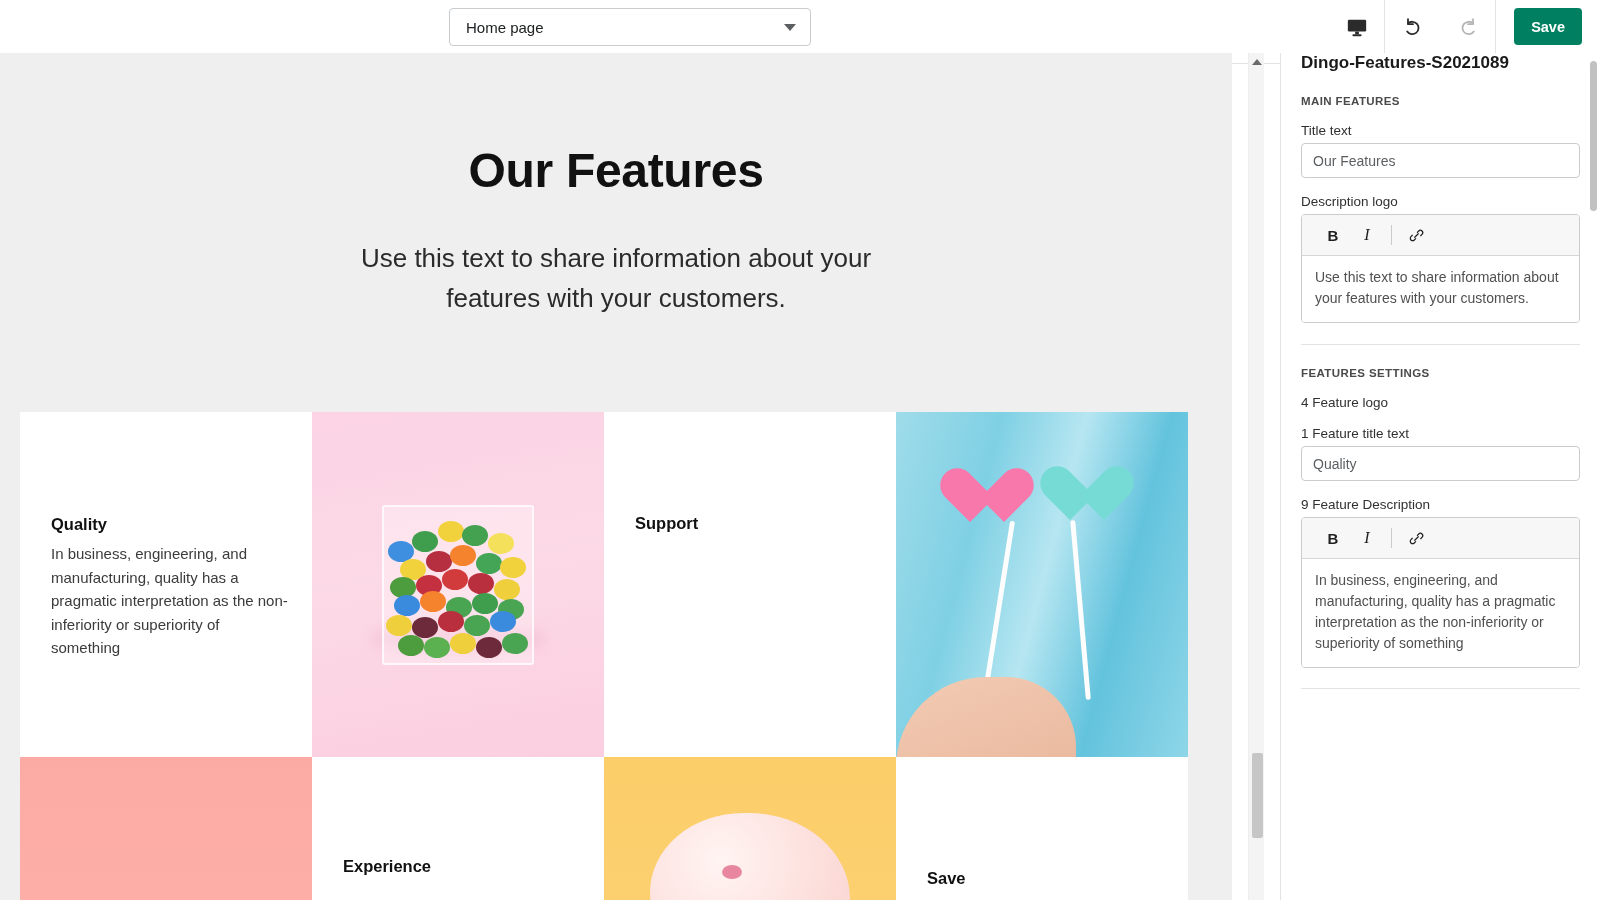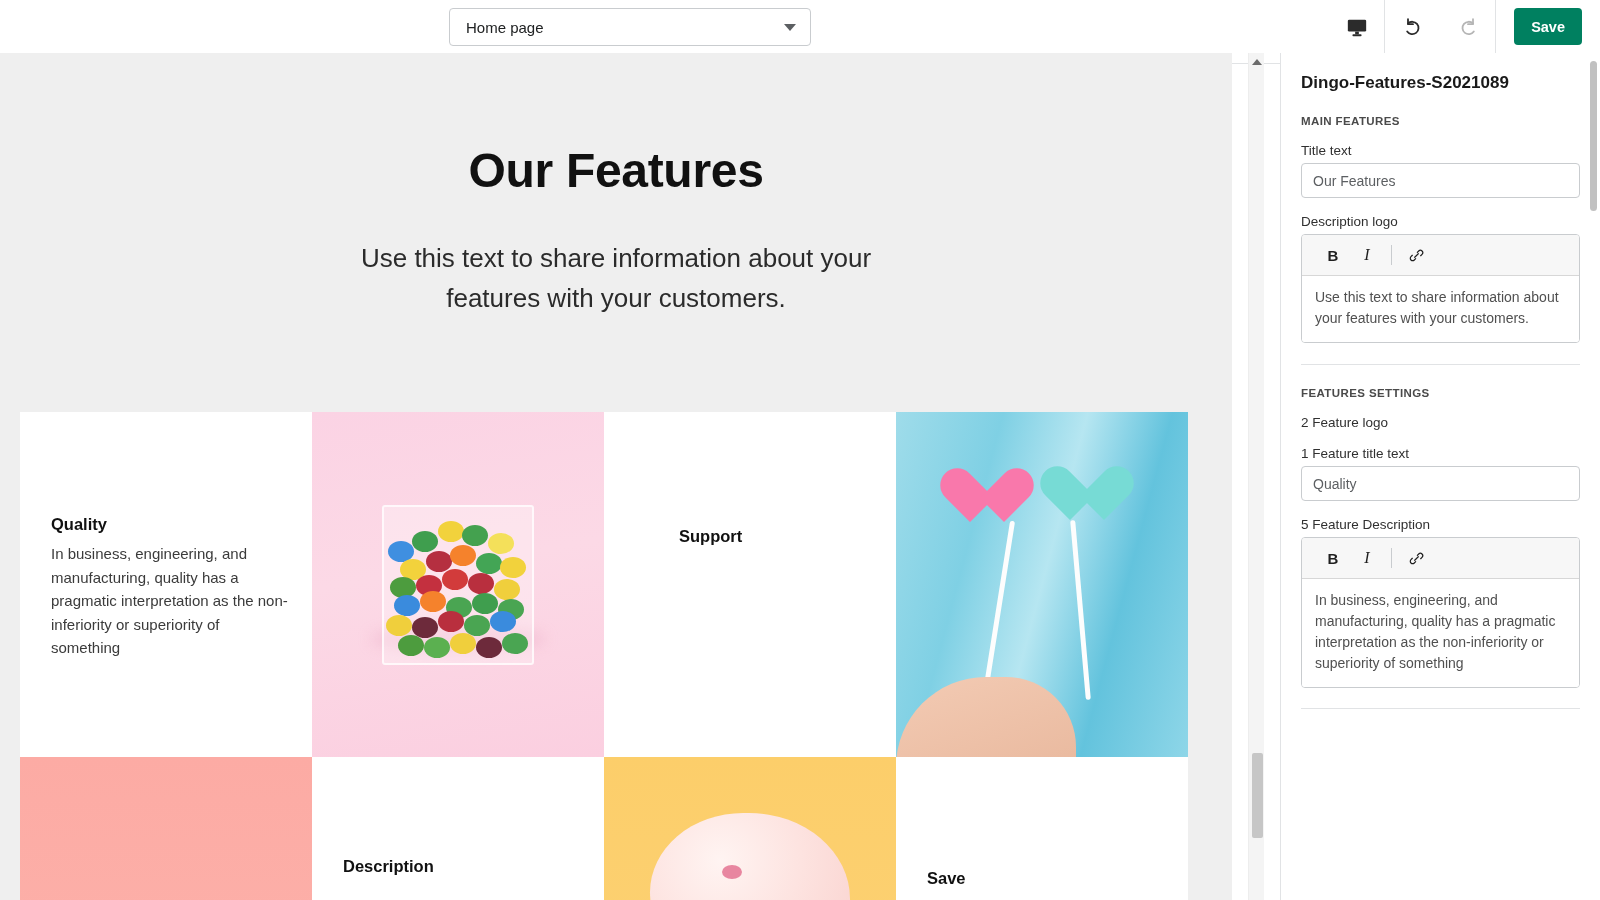--- a/index.html
+++ b/index.html
@@ -177,21 +177,20 @@
   .panel {
     position: absolute; top: 53px; right: 0;
     width: 320px; height: 847px;
     background: #ffffff;
     border-left: 1px solid #e1e3e5;
     padding: 0 20px;
     overflow: hidden;
   }
   .panel-title {
     font-size: 17px; font-weight: 700; color: #1a1a1a;
-    margin-top: 20px;
   }
   .section-label {
     font-size: 11.5px; font-weight: 700; color: #4a4a4a;
     letter-spacing: 0.4px; margin-top: 22px;
   }
   .field-label {
     font-size: 13.5px; color: #303030; margin-top: 16px; margin-bottom: 5px;
   }
   .text-input {
     width: 100%; height: 35px;
@@ -331,21 +330,21 @@
           <div class="candy" style="left:14px;top:128px;background:#4d9c3e"></div>
           <div class="candy" style="left:40px;top:130px;background:#5bb050"></div>
           <div class="candy" style="left:66px;top:126px;background:#f0cf3c"></div>
           <div class="candy" style="left:92px;top:130px;background:#6d2a3b"></div>
           <div class="candy" style="left:118px;top:126px;background:#4aa552"></div>
         </div>
       </div>
     </div>
 
     <div class="cell">
-      <div class="cell-text r1" style="top:115px;margin-left:44px;">
+      <div class="cell-text r1" style="top:102px;">
         <div class="cell-title">Support</div>
       </div>
     </div>
 
     <div class="cell">
       <div class="img-tile tile-lolli">
         <div class="heart pink" style="left:44px;top:58px;"></div>
         <div class="heart teal" style="left:144px;top:56px;"></div>
         <div class="stick" style="left:100px;top:108px;height:180px;transform:rotate(9deg);"></div>
         <div class="stick" style="left:182px;top:108px;height:180px;transform:rotate(-5deg);"></div>
@@ -354,21 +353,21 @@
     </div>
 
     <div class="cell">
       <div class="img-tile tile-salmon">
         
       </div>
     </div>
 
     <div class="cell">
       <div class="cell-text r2" style="top:100px;">
-        <div class="cell-title">Description</div>
+        <div class="cell-title">Experience</div>
         <div class="cell-body"></div>
       </div>
     </div>
 
     <div class="cell">
       <div class="img-tile tile-icecream">
         <div class="scoop"></div>
         <div class="berry" style="left:118px;top:108px;"></div>
 
       </div>
@@ -412,26 +411,26 @@
         </svg>
       </button>
     </div>
     <div class="rte-body">Use this text to share information about your features with your customers.</div>
   </div>
 
   <div class="panel-divider"></div>
 
   <div class="section-label">FEATURES SETTINGS</div>
 
-  <div class="field-label">2 Feature logo</div>
+  <div class="field-label">4 Feature logo</div>
 
   <div class="field-label">1 Feature title text</div>
   <div class="text-input">Quality</div>
 
-  <div class="field-label">5 Feature Description</div>
+  <div class="field-label">9 Feature Description</div>
   <div class="rte">
     <div class="rte-toolbar">
       <button class="rte-btn bold">B</button>
       <button class="rte-btn ital">I</button>
       <span class="rte-div"></span>
       <button class="rte-btn">
         <svg width="17" height="17" viewBox="0 0 24 24">
           <path d="M9.5 14.5 L14.5 9.5" stroke="#1f1f1f" stroke-width="1.7" stroke-linecap="round" fill="none"></path>
           <path d="M13.2 7.6 L15.1 5.7 a3.3 3.3 0 0 1 4.7 4.7 l-1.9 1.9" stroke="#1f1f1f" stroke-width="1.7" stroke-linecap="round" fill="none"></path>
           <path d="M10.8 16.4 L8.9 18.3 a3.3 3.3 0 0 1 -4.7 -4.7 l1.9 -1.9" stroke="#1f1f1f" stroke-width="1.7" stroke-linecap="round" fill="none"></path>

